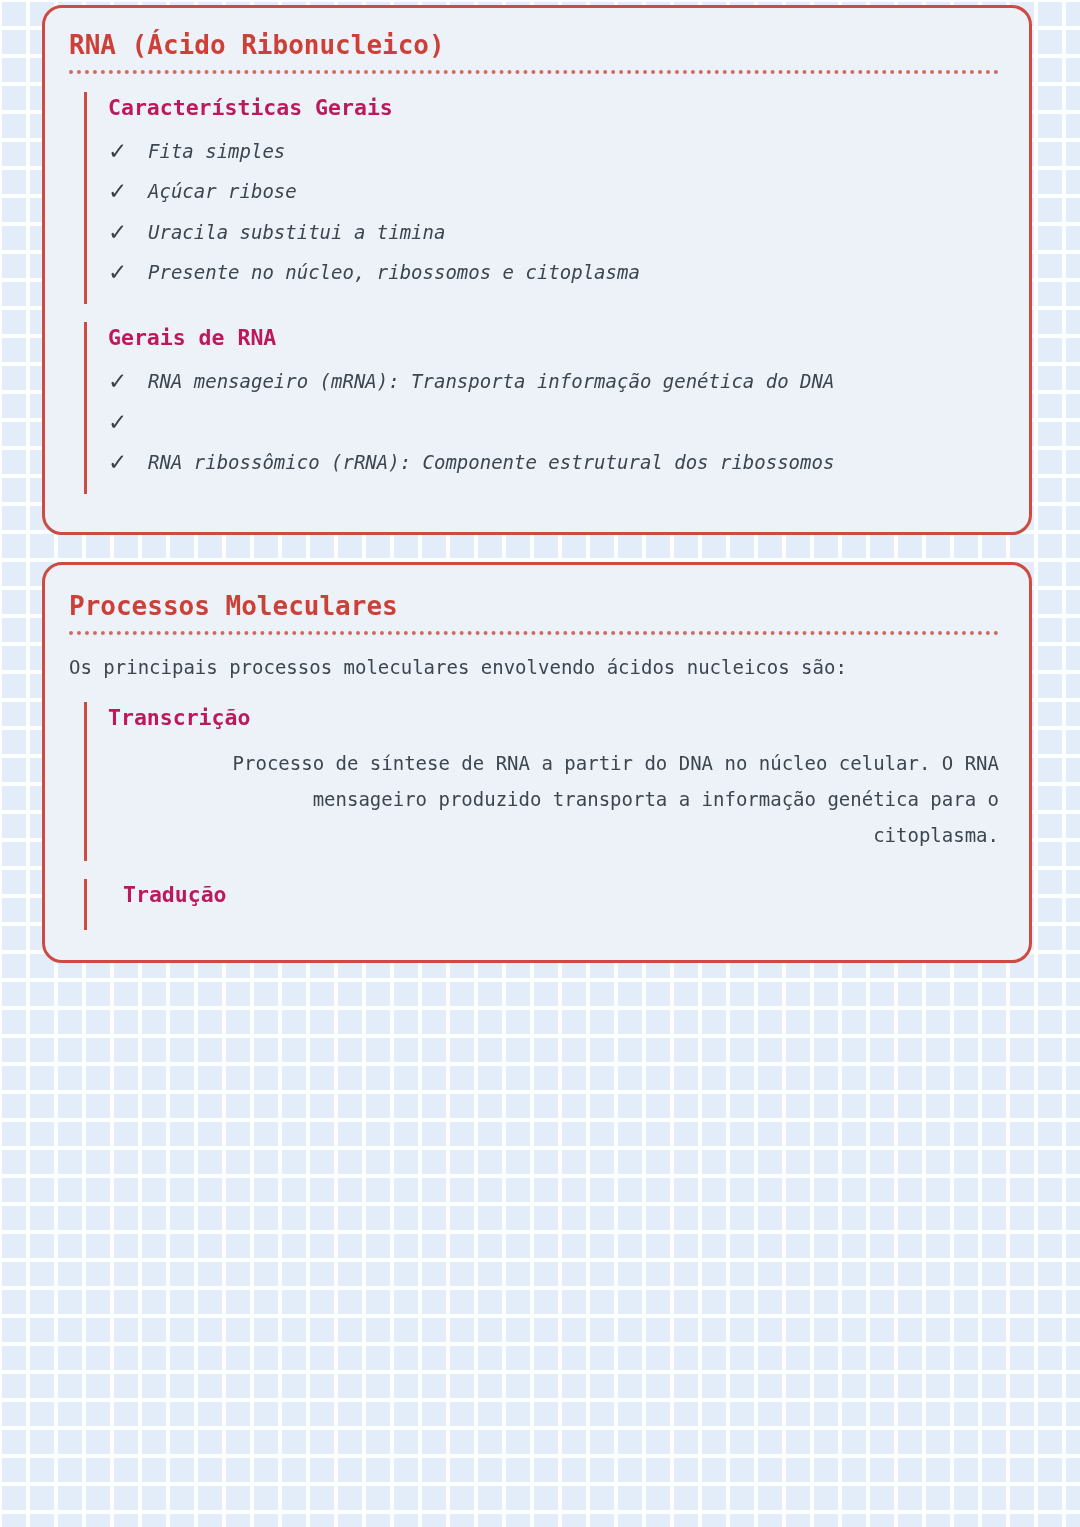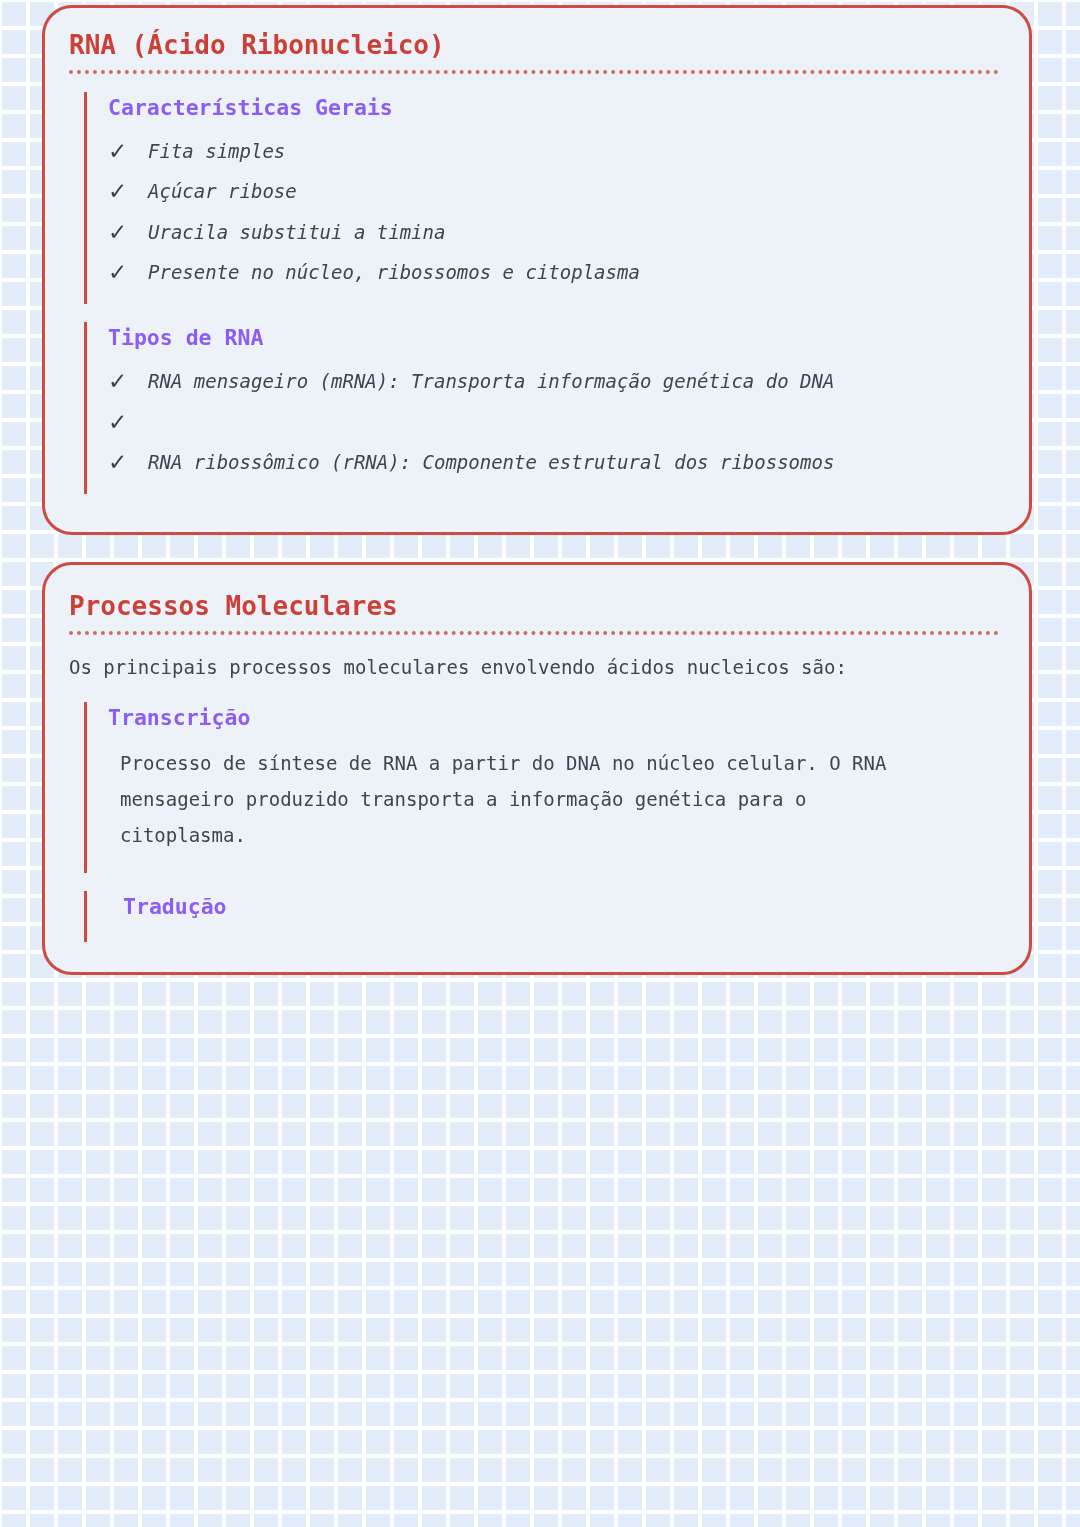--- a/index.html
+++ b/index.html
@@ -16,21 +16,21 @@
   }
   .page{
     box-sizing:border-box;
     padding:5px 48px 0 42px;
   }
   .card{
     box-sizing:border-box;
     width:100%;
     background:#edf2f8;
     border:3px solid #cd4b41;
-    border-radius:30px;
+    border-radius:20px;
     padding:22px 30px 20px 24px;
     margin-bottom:27px;
   }
   .card-title{
     margin:0;
     font-size:26px;
     font-weight:bold;
     color:#cd4038;
     line-height:1.2;
   }
@@ -41,21 +41,21 @@
   }
   .section{
     border-left:3px solid #cd4b41;
     margin:0 0 18px 15px;
     padding:3px 0 8px 21px;
   }
   .section-heading{
     margin:0 0 14px 0;
     font-size:21.5px;
     font-weight:bold;
-    color:#8b5cf6;
+    color:#be185d;
     line-height:1.2;
   }
   .body-text{
     color:#3d454e;
     font-size:19px;
   }
   .intro{
     margin:0 0 14px 0;
     line-height:1.5;
   }
@@ -76,23 +76,24 @@
     font-size:23px;
     font-weight:bold;
     color:#39424b;
     font-family:"DejaVu Sans","Liberation Sans",sans-serif;
   }
   .check-text{
     white-space:pre-line;
     font-style:italic;
   }
   .section-paragraph{
-    margin:12px;
+    margin:0;
     line-height:1.9;
     white-space:pre-line;
+    text-align:right;
   }
 </style>
 </head>
 <body>
 
 <div class="page">
 
   <div class="card">
     <h1 class="card-title">RNA (Ácido Ribonucleico)</h1>
     <div class="dotted-divider"></div>
@@ -111,21 +112,21 @@
         <span class="check-icon">✓</span>
         <span class="check-text">Uracila substitui a timina</span>
       </div>
       <div class="check-item body-text">
         <span class="check-icon">✓</span>
         <span class="check-text">Presente no núcleo, ribossomos e citoplasma</span>
       </div>
     </div>
 
     <div class="section">
-      <h2 class="section-heading">Tipos de RNA</h2>
+      <h2 class="section-heading">Gerais de RNA</h2>
       <div class="check-item body-text">
         <span class="check-icon">✓</span>
         <span class="check-text">RNA mensageiro (mRNA): Transporta informação genética do DNA</span>
       </div>
       <div class="check-item body-text">
         <span class="check-icon">✓</span>
       </div>
       <div class="check-item body-text">
         <span class="check-icon">✓</span>
         <span class="check-text">RNA ribossômico (rRNA): Componente estrutural dos ribossomos</span>

